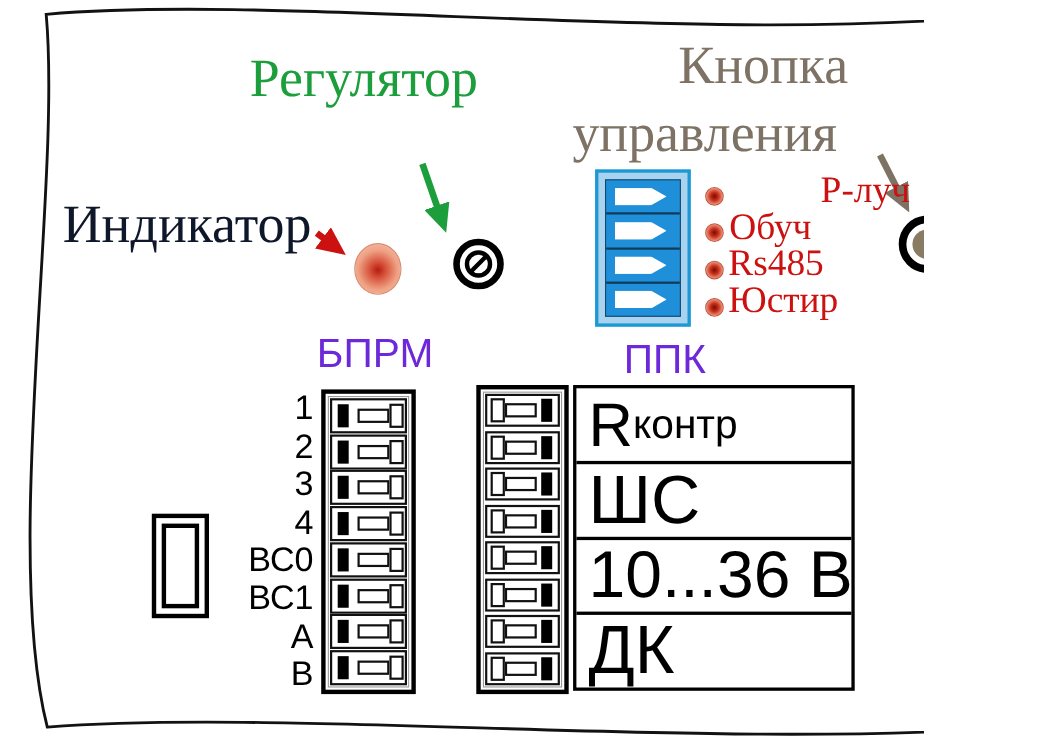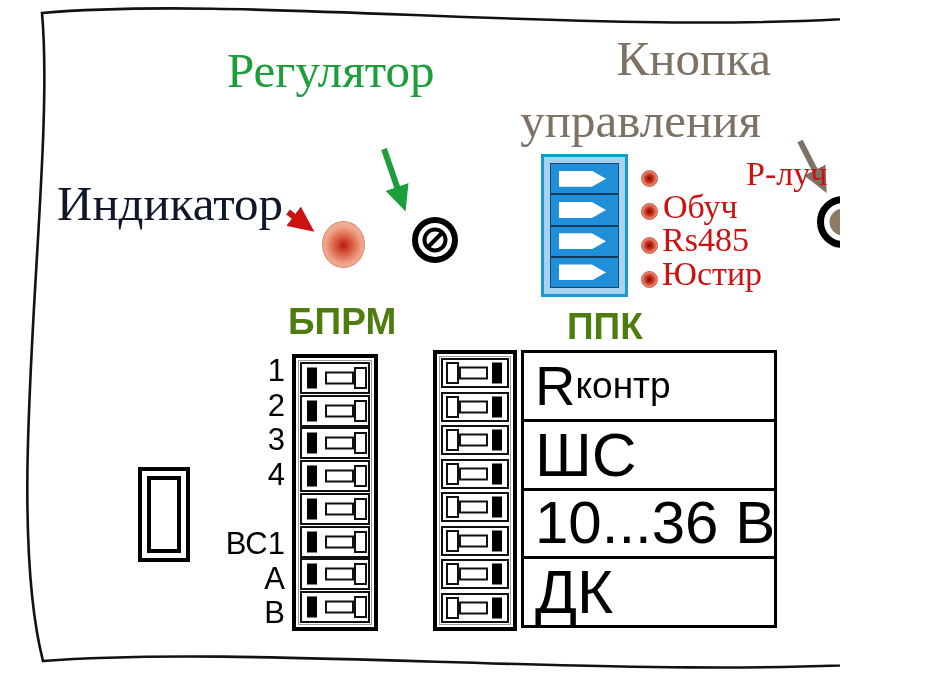--- a/index.html
+++ b/index.html
@@ -24,21 +24,21 @@
   
   #dip{left:541px;top:154px;width:87px;height:143px;background:#a9d2ee;
     border:3px solid #1b99d5;box-sizing:border-box;}
   #dipInner{position:absolute;left:6px;top:6px;right:6px;bottom:6px;background:#1f8fd9;
     border:1px solid #14496e;display:flex;flex-direction:column;}
   .dipSec{flex:1;position:relative;border-bottom:2px solid #113a59;}
   .dipSec:last-child{border-bottom:none;}
   .warrow{position:absolute;left:8px;top:50%;transform:translateY(-50%);width:47px;height:16px;background:#fff;
     clip-path:polygon(0 0,70% 0,100% 50%,70% 100%,0 100%);}
   
-  .blkLbl{font-size:37px;line-height:1;color:#4d7c0f;white-space:nowrap;font-weight:bold;}
+  .blkLbl{font-size:37px;line-height:1;color:#6d28d9;white-space:nowrap;}
   
   .tblock{position:absolute;background:#fff;border:4px solid #000;padding:2px;box-sizing:border-box;}
   .tframe{height:100%;border:1px solid #9a9a9a;padding:1px;box-sizing:border-box;
     display:flex;flex-direction:column;justify-content:space-between;}
   .tcell{position:relative;height:32px;border:2px solid #111;background:#fff;box-sizing:border-box;}
   .tcell .bar{position:absolute;left:5px;top:50%;transform:translateY(-50%);width:10px;height:21px;background:#000;}
   .tcell .hr{position:absolute;left:23px;top:50%;transform:translateY(-50%);width:29px;height:13px;border:2px solid #111;box-sizing:border-box;background:#fff;}
   .tcell .vr{position:absolute;left:52px;top:50%;transform:translateY(-50%);width:13px;height:22px;border:2px solid #111;box-sizing:border-box;background:#fff;}
   .tcell.m{height:30px;}
   .tcell.m .vr{left:3px;}
@@ -139,20 +139,21 @@
 
   <div class="abs blkLbl" style="left:140px;top:424px;width:54px;margin-top:42px;">ПК</div>
   <div class="abs" id="pkRect">
     <div id="pkRectIn"></div>
   </div>
 
   <div class="pinLbl" style="left:185px;top:354px;">1</div>
   <div class="pinLbl" style="left:185px;top:388.6px;">2</div>
   <div class="pinLbl" style="left:185px;top:423.2px;">3</div>
   <div class="pinLbl" style="left:185px;top:457.8px;">4</div>
+  <div class="pinLbl" style="left:185px;top:492.4px;">ВС0</div>
   <div class="pinLbl" style="left:185px;top:527px;text-align:right;">ВС1</div>
   <div class="pinLbl" style="left:185px;top:561.6px;">А</div>
   <div class="pinLbl" style="left:185px;top:596.2px;">В</div>
 
   <div class="tblock" style="left:292px;top:354px;width:86px;height:277px;">
     <div class="tframe">
       <div class="tcell">
           <i class="bar"></i>
           <i class="hr"></i>
           <i class="vr"></i>

